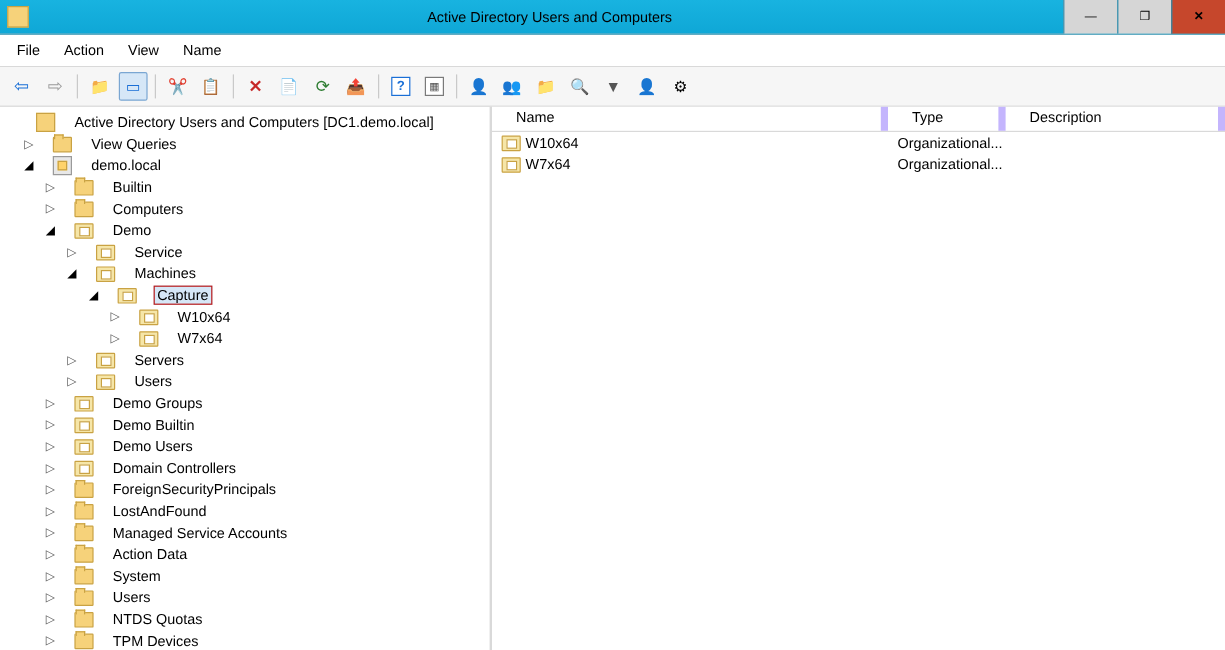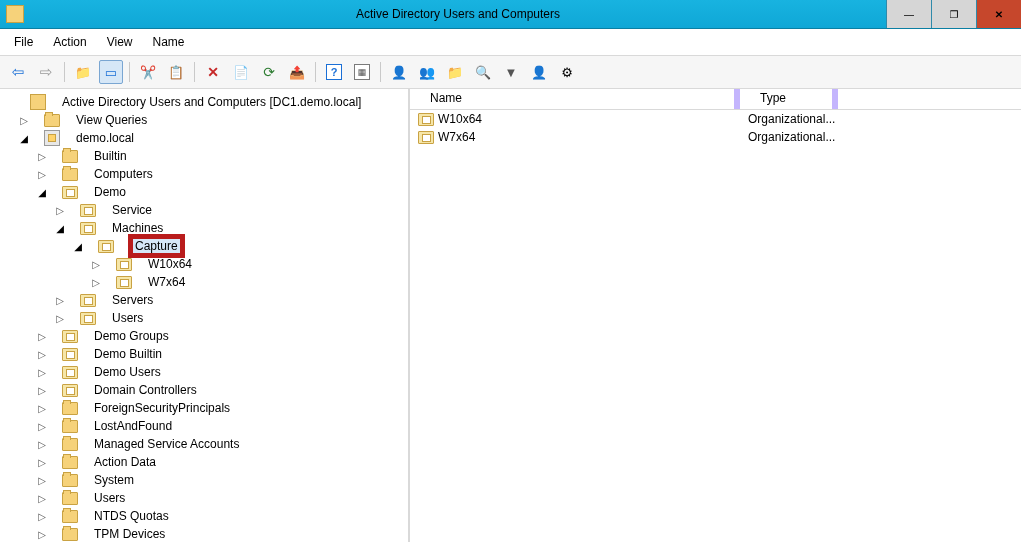--- a/index.html
+++ b/index.html
@@ -113,21 +113,21 @@
   }
   .domain-ic {
     width:14px; height:14px; background:#e8e8e8; border:1px solid #9a9a9a;
     display:flex; align-items:center; justify-content:center;
   }
   .domain-ic .inner { width:6px; height:6px; background:#ffd36b; border:1px solid #c9a243; }
   .root-ic {
     width:14px; height:14px; background:#f6d27a; border:1px solid #c9a243;
   }
   .label { padding: 0 2px; }
-  .label.sel { border:5px solid #b91c1c; background:#d6e7f7; }
+  .label.sel { border:1px solid #b91c1c; background:#d6e7f7; }
   
   .arrow-blue { color:#1a6fd6; font-size:15px; }
   .arrow-gray { color:#9a9a9a; font-size:15px; }
   .red { color:#c62828; font-weight:bold; font-size:14px; }
   .green { color:#2e7d32; font-size:14px; }
   .blue-box { width:14px;height:14px;border:1px solid #1a6fd6;background:#fff;display:flex;align-items:center;justify-content:center;color:#1a6fd6;font-weight:bold;font-size:11px; }
   .calendar { width:14px;height:14px;border:1px solid #7a7a7a;background:#fff;display:flex;align-items:center;justify-content:center;font-size:9px;color:#555; }
   .person { font-size:13px; }
   .filter-ic { font-size:13px; color:#555; }
 </style>
@@ -463,20 +463,21 @@
           </li>
         </ul>
       </li>
     </ul>
   </div>
 
   <div class="list-pane">
     <div class="list-header">
       <div class="col col-name">Name</div>
       <div class="col col-type">Type</div>
+      <div class="col col-desc">Description</div>
     </div>
     <div class="list-body" id="list-body">
         <div class="list-row">
           <div class="cell cell-name">
             <span class="ic">
               <span class="ou"></span>
             </span>
             <span>W10x64</span>
           </div>
           <div class="cell cell-type">Organizational...</div>

